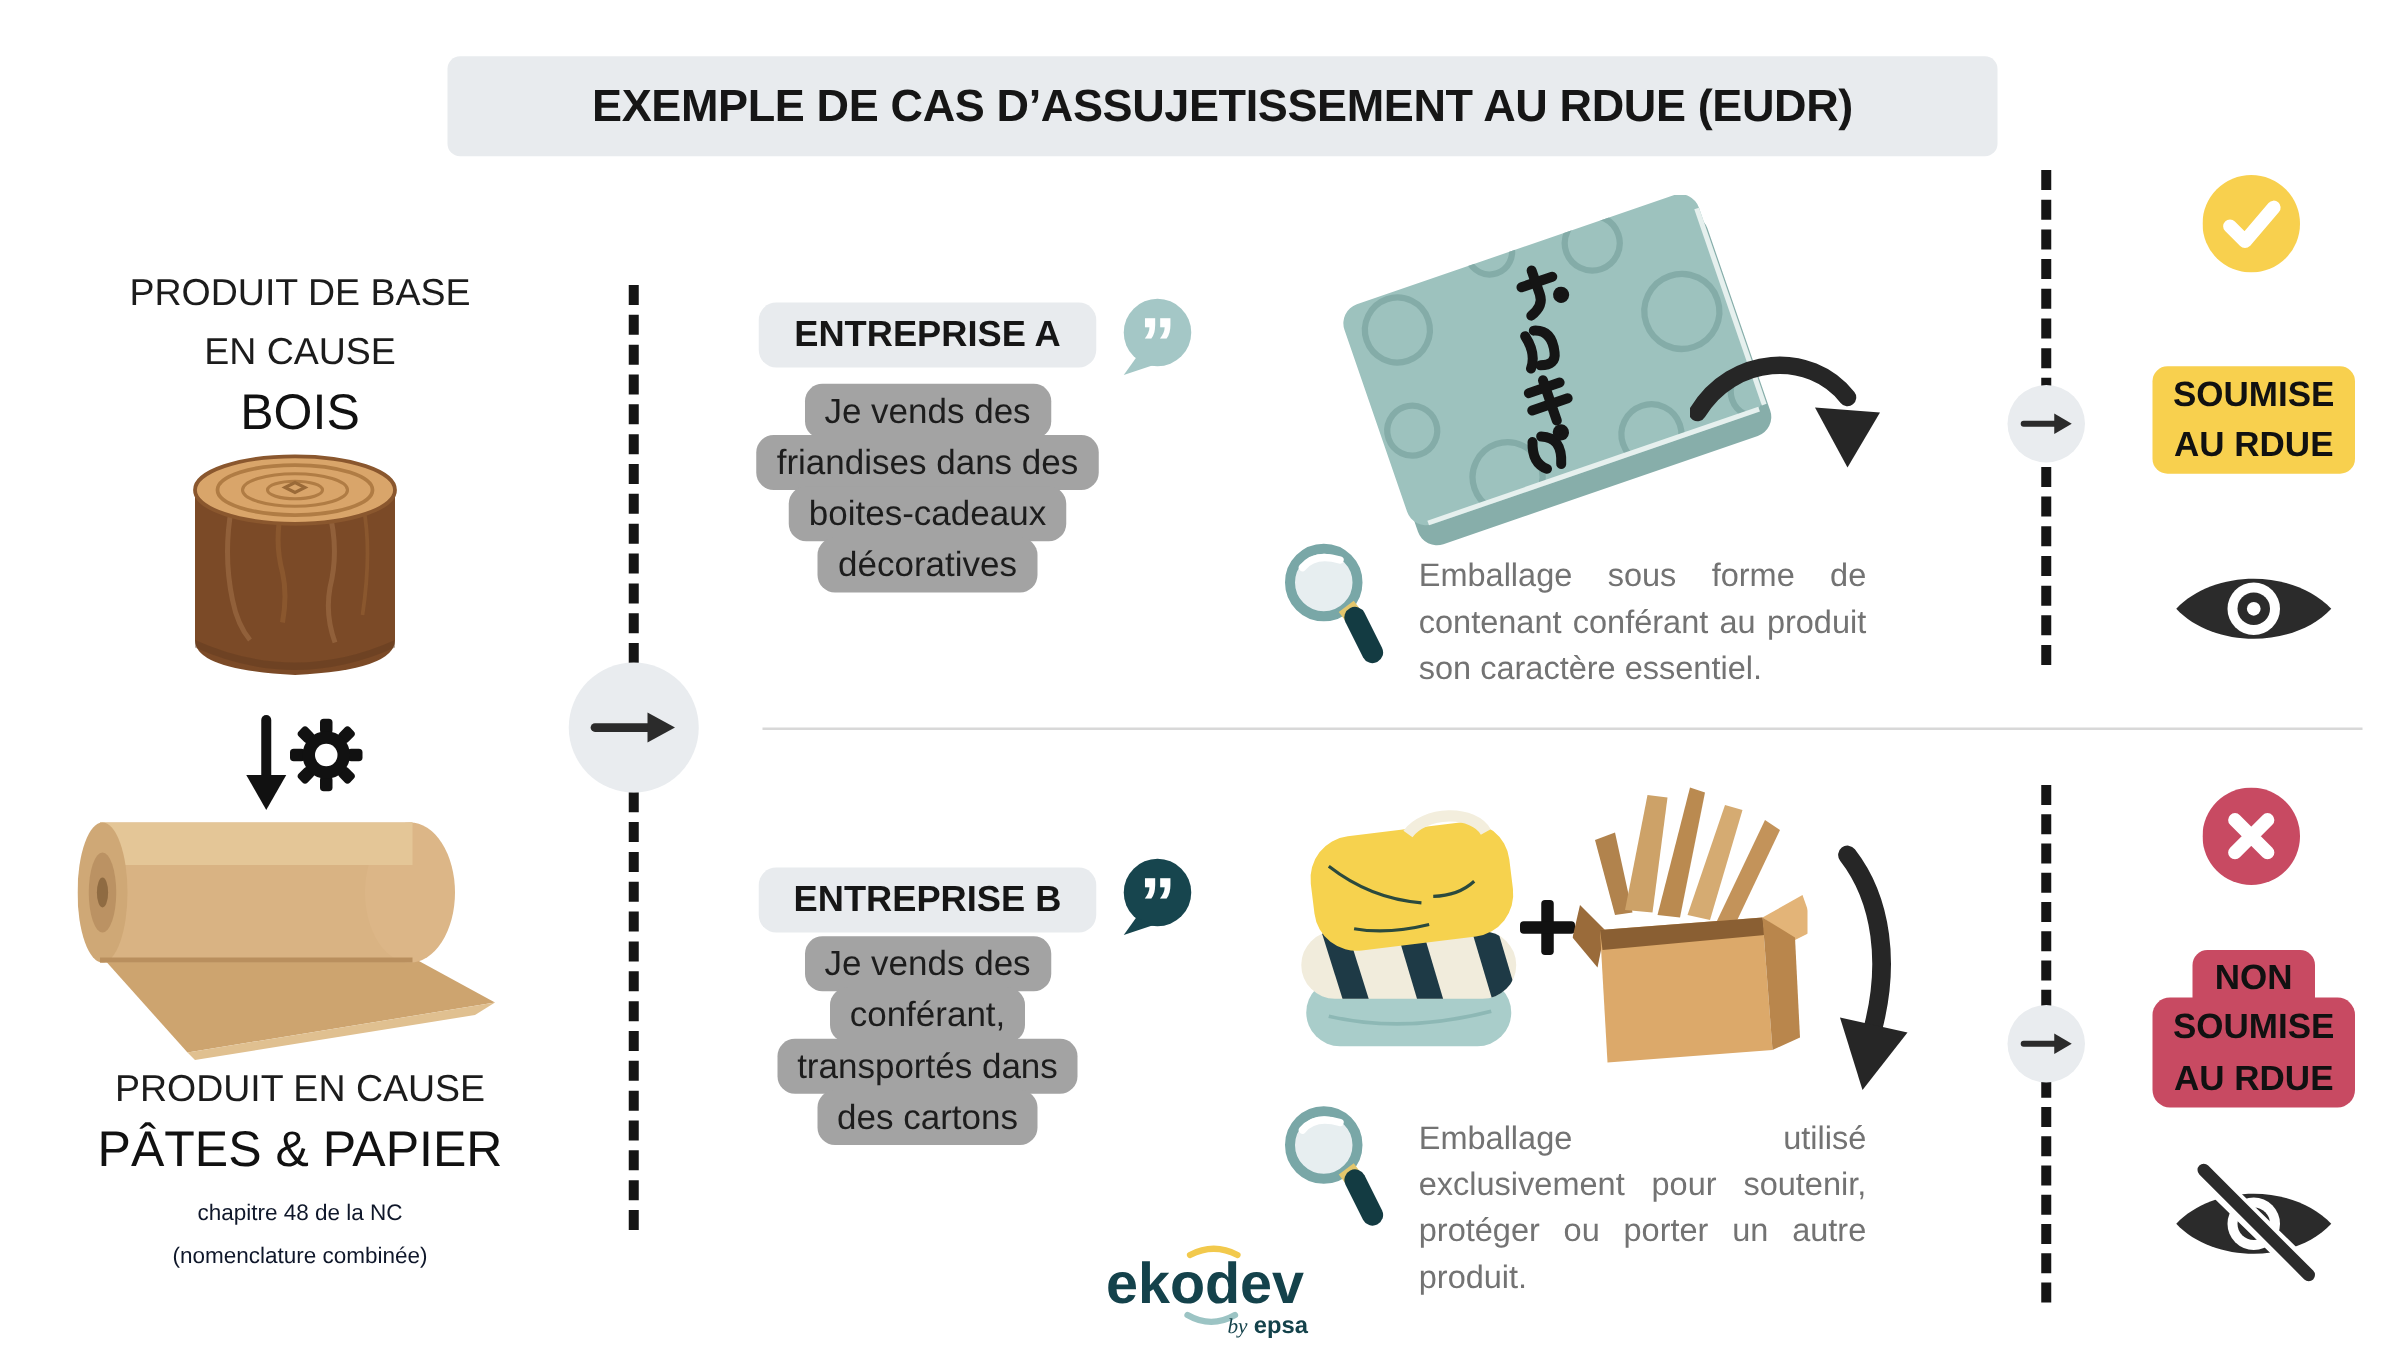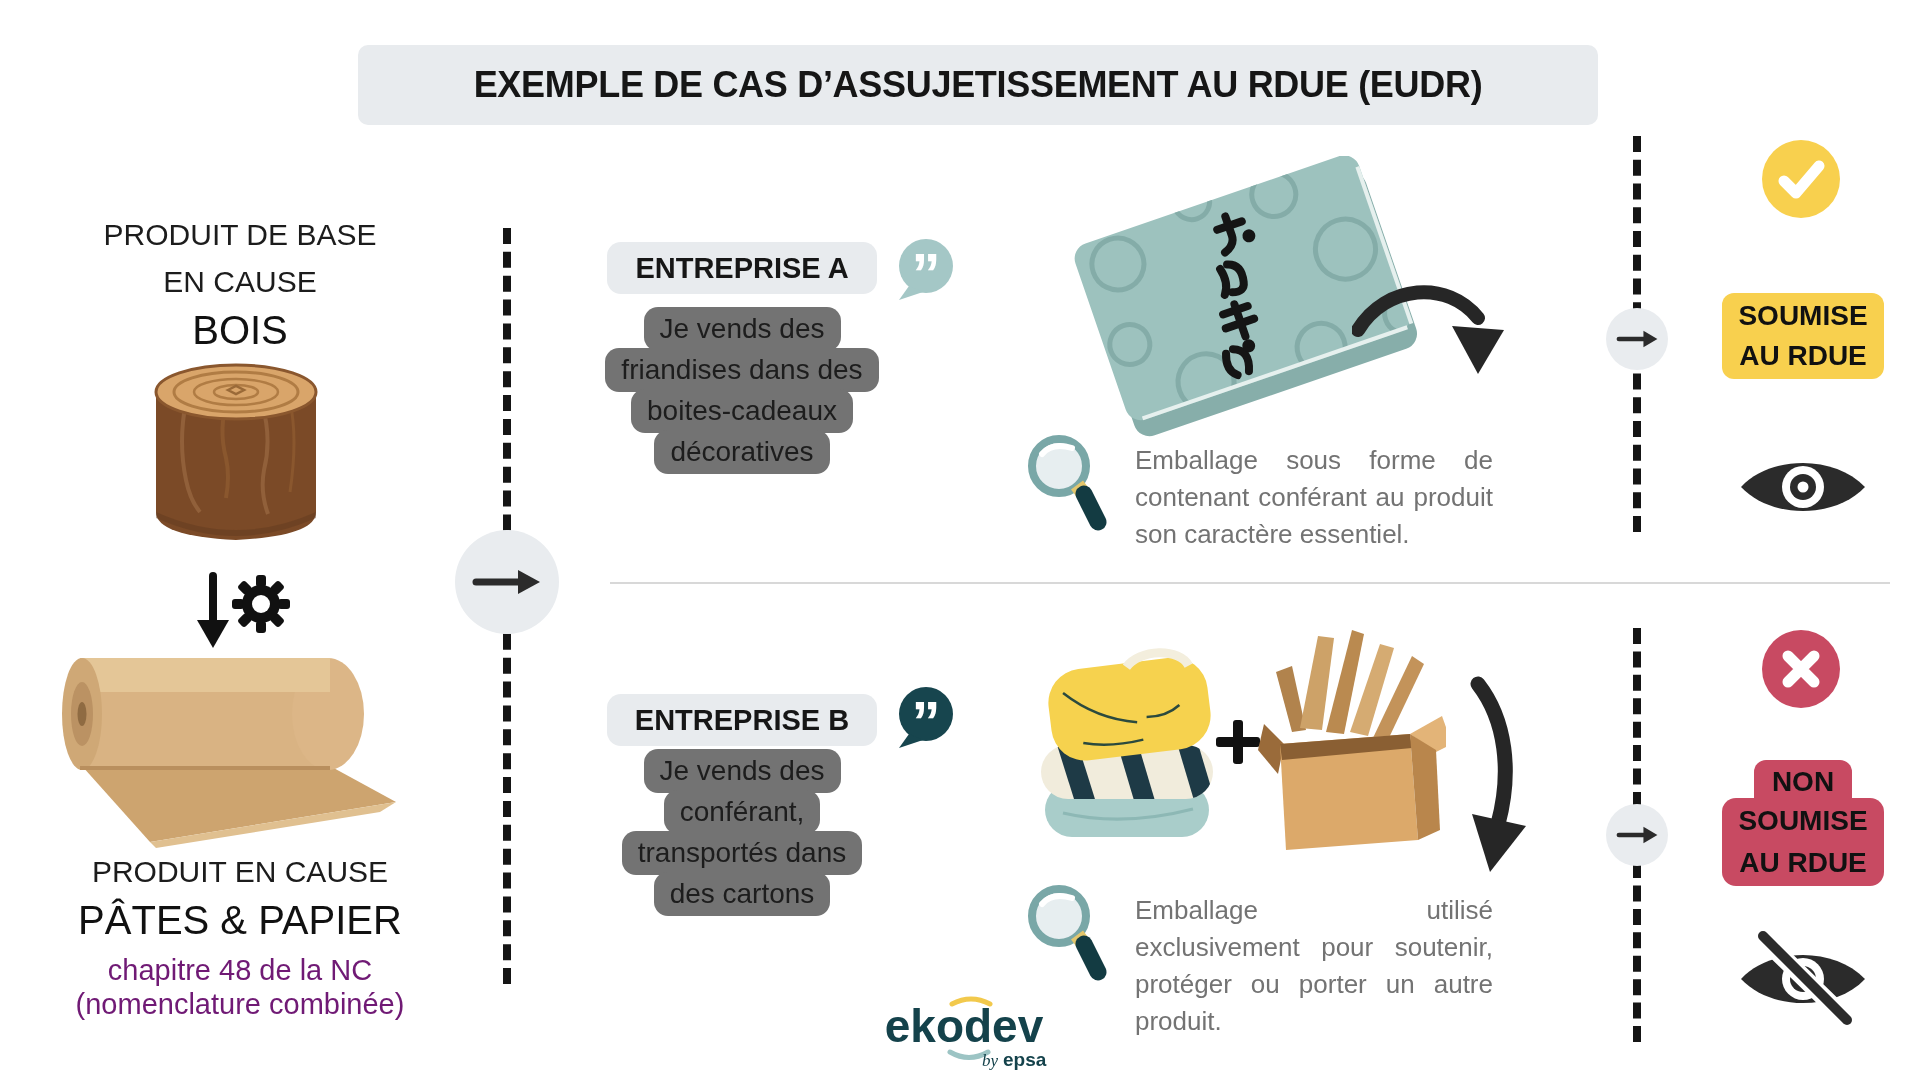--- a/index.html
+++ b/index.html
@@ -4,28 +4,28 @@
 <style>
   html,body{margin:0;padding:0;background:#ffffff;}
   .canvas{position:relative;width:1920px;height:1080px;background:#ffffff;
           font-family:"Liberation Sans",sans-serif;color:#161616;overflow:hidden;}
   .abs{position:absolute;}
   .center{display:flex;align-items:center;justify-content:center;}
   .title-pill{left:358px;top:45px;width:1240px;height:80px;background:#e8ebee;
       border-radius:10px;font-weight:bold;font-size:36px;letter-spacing:-0.3px;}
   .col-heading{text-align:center;font-size:30px;line-height:47px;color:#1c1c1c;}
   .big-product{font-size:40px;font-weight:normal;line-height:50px;color:#111;}
-  .note{font-size:29px;line-height:34px;color:#701a75;}
+  .note{font-size:18px;line-height:34px;color:#0f172a;}
   .dash-v{border-left:8px dashed #151515;width:0;}
   .circle-gray{background:#e9ecef;border-radius:50%;}
   .ent-pill{width:270px;height:52px;background:#e8ebee;border-radius:14px;
       font-weight:bold;font-size:29px;}
   .bubble-col{width:300px;text-align:center;}
   .bubble-col div{margin-top:-3px;}
-  .bubble-line{display:inline-block;background:#737373;border-radius:14px;
+  .bubble-line{display:inline-block;background:#a3a3a3;border-radius:14px;
       padding:3px 16px;font-size:28px;line-height:38px;color:#1d1d1d;text-align:right;}
   .analysis{width:358px;font-size:26px;line-height:37px;color:#737373;
       text-align:justify;}
   .hline{height:2px;background:#d8d8d8;}
   .badge-yellow{background:#f8d04e;border-radius:12px;color:#111;
       font-weight:bold;font-size:28px;line-height:40px;text-align:center;}
   .badge-red{background:#c84a62;color:#111;font-weight:bold;font-size:28px;
       line-height:42px;text-align:center;}
   .badge-red-top{border-radius:12px 12px 0 0;}
   .badge-red-main{border-radius:14px;}

